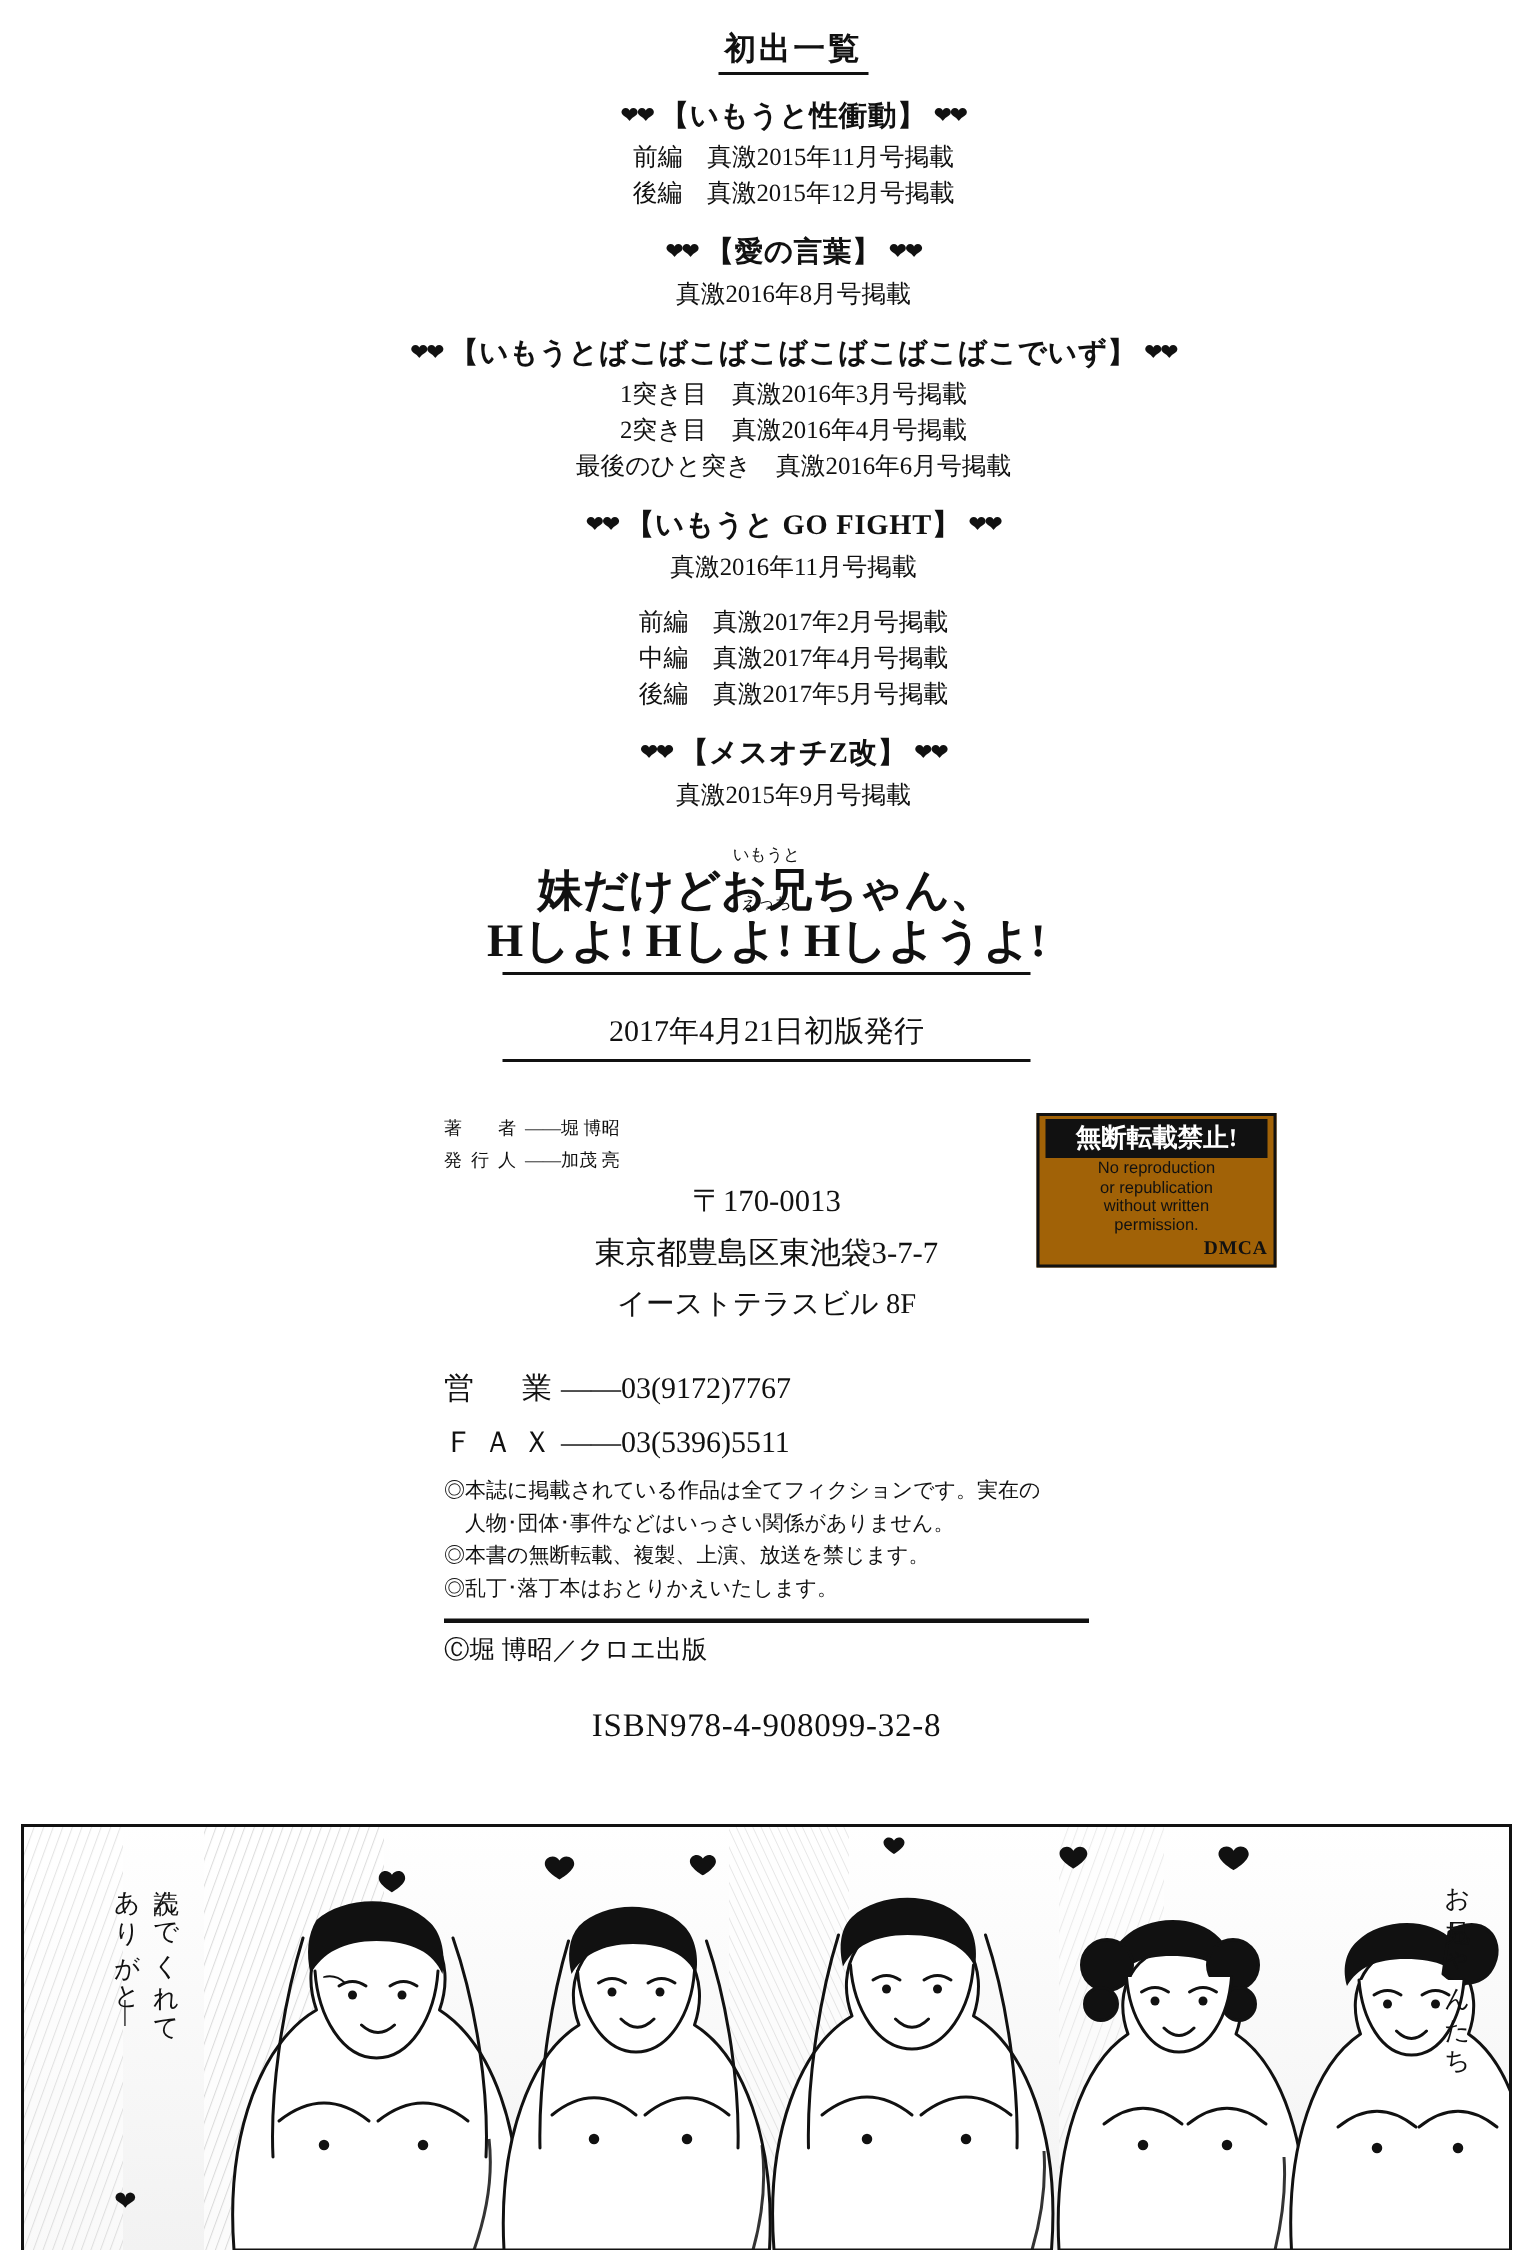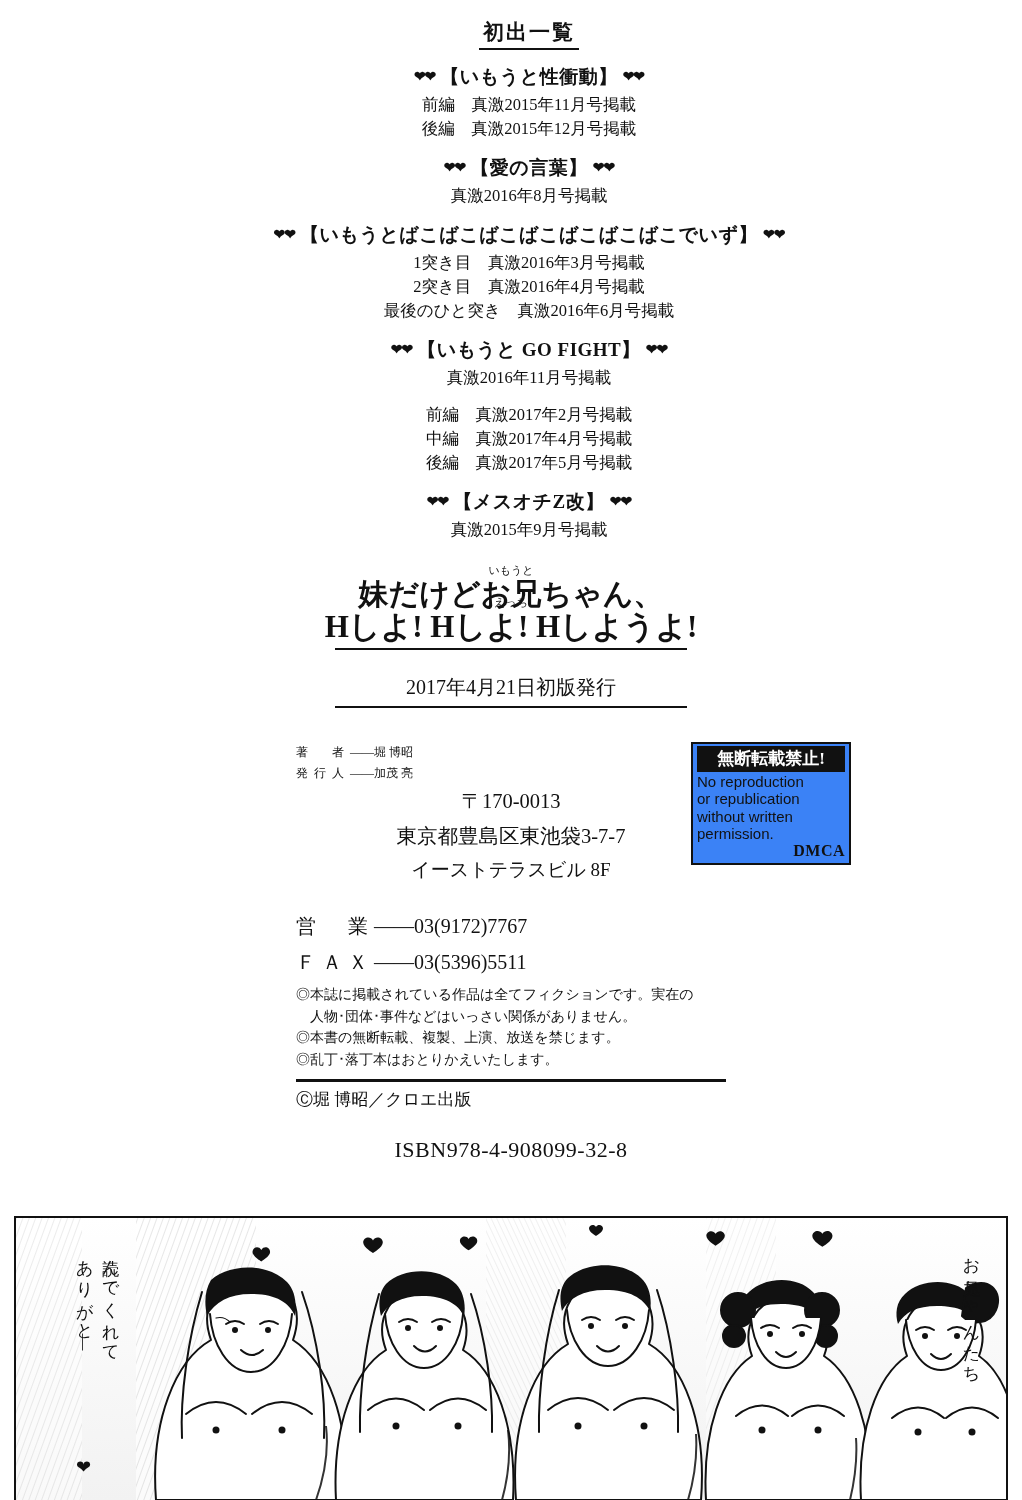--- a/index.html
+++ b/index.html
@@ -132,42 +132,42 @@
   .imprint-center.small { font-size: 19px; }
 
   .no-repro {
     position: absolute;
     top: 0px;
     right: -125px;
     width: 160px;
     border: 2px solid #111;
     padding: 2px 4px 3px 4px;
     box-sizing: border-box;
-    background: #3b82f6;
+    background: #a16207;
   }
   .no-repro-head {
     background: #111;
     color: #fff;
     font-size: 17px;
     font-weight: bold;
     text-align: center;
     letter-spacing: 0px;
     padding: 1px 0 2px 0;
     white-space: nowrap;
   }
   .no-repro-body {
     font-family: "Liberation Sans", sans-serif;
-    font-size: 15px;
+    font-size: 11px;
     line-height: 1.16;
-    text-align: left;
+    text-align: center;
     padding-top: 1px;
   }
   .no-repro-dmca {
     font-weight: bold;
-    font-size: 16px;
+    font-size: 13px;
     text-align: right;
     letter-spacing: 0.5px;
   }
 
   .contact {
     width: 430px;
     margin: 22px auto 0 auto;
   }
   .contact-row {
     font-size: 20px;

